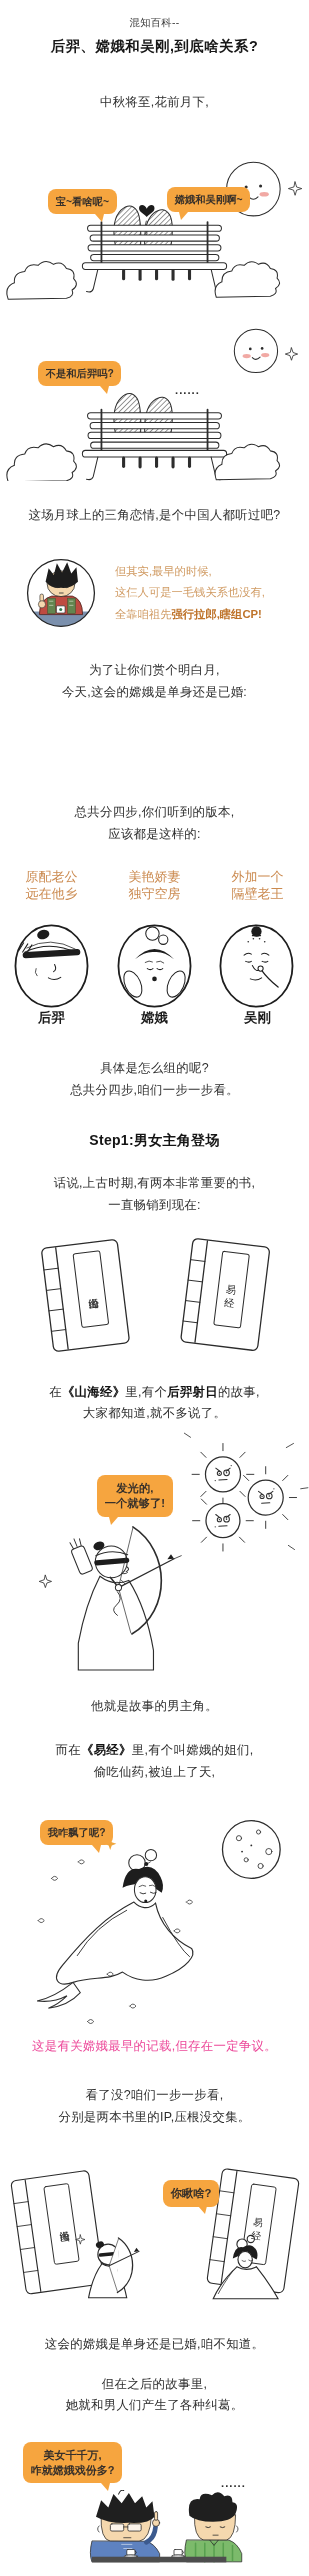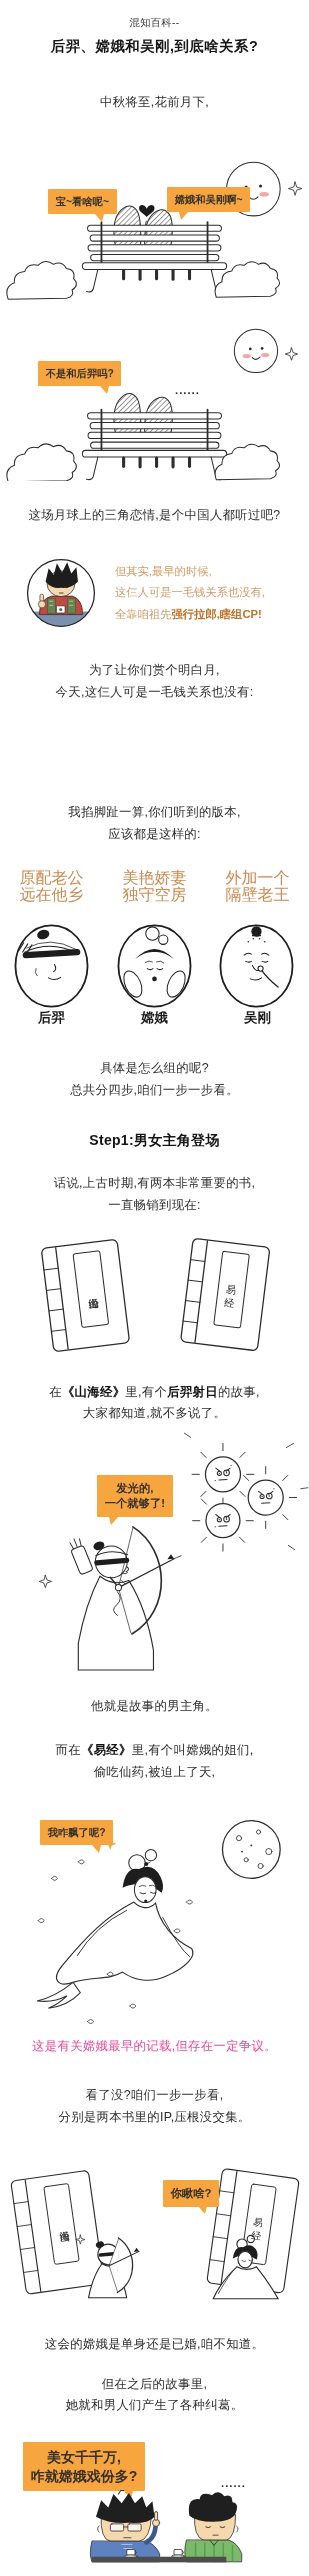--- a/index.html
+++ b/index.html
@@ -9,24 +9,24 @@
      color:#2e2e2e;font-size:12.4px;letter-spacing:0.3px;}
   .kicker{font-size:10.3px;color:#3a3a3a;}
   .h1{font-size:14.4px;font-weight:700;color:#171717;letter-spacing:0.5px;}
   .h2{font-size:16px;font-weight:700;color:#141414;letter-spacing:0.5px;}
   .h3{font-size:14px;font-weight:700;color:#141414;}
   .bld{font-weight:700;color:#121212;}
   .orange{color:#ec4899;}
   .host-line{position:absolute;left:115px;width:185px;text-align:left;font-size:11.3px;
              color:#D09A62;white-space:nowrap;}
   .host-bold{font-weight:700;color:#BE732A;}
-  .tag{position:absolute;width:103px;text-align:center;font-size:16px;color:#CB8A4F;white-space:nowrap;}
+  .tag{position:absolute;width:103px;text-align:center;font-size:13px;color:#CB8A4F;white-space:nowrap;}
   .name{position:absolute;width:103px;text-align:center;font-size:13.4px;font-weight:700;color:#1a1a1a;}
   .bubble{position:absolute;background:#F6A53F;color:#37302a;font-size:10.3px;font-weight:700;
-          padding:5.7px 7.7px;border-radius:1px;text-align:center;line-height:1.35;white-space:nowrap;}
+          padding:5.7px 7.7px;border-radius:8px;text-align:center;line-height:1.35;white-space:nowrap;}
   .bubble::after{content:"";position:absolute;width:0;height:0;border-style:solid;}
   .tail-br::after{bottom:-7.7px;right:12.4px;border-width:8.8px 2.6px 0 7.7px;
                   border-color:#F6A53F transparent transparent transparent;}
   .tail-bl::after{bottom:-7.7px;left:12.4px;border-width:8.8px 7.7px 0 2.6px;
                   border-color:#F6A53F transparent transparent transparent;}
   .dots{position:absolute;font-size:11.3px;font-weight:700;color:#2c2c2c;letter-spacing:1px;}
   .ill{position:absolute;left:0;}
   .vlabel{position:absolute;writing-mode:vertical-rl;text-orientation:upright;
           display:flex;align-items:center;justify-content:center;
           font-size:10.3px;color:#2b2b2b;}
@@ -156,24 +156,24 @@
       <rect x="61" y="95" width="17" height="14" rx="2" fill="#fff" stroke="#2b2b2b" stroke-width="1.4"></rect>
       <circle cx="69.5" cy="102" r="3" fill="#2E7D4F"></circle>
     </g>
     <circle cx="70" cy="70" r="65" fill="none" stroke="#242424" stroke-width="2.5"></circle>
   </svg>
   <div class="host-line" style="top:564px">但其实,最早的时候,</div>
   <div class="host-line" style="top:585px">这仨人可是一毛钱关系也没有,</div>
   <div class="host-line" style="top:607px"><span>全靠咱祖先</span><span class="host-bold">强行拉郎,瞎组CP</span><span class="host-bold">!</span></div>
 
   <div class="t" style="top:662px">为了让你们赏个明白月,</div>
-  <div class="t" style="top:684px">今天,这仨人可是一毛钱关系也没有:</div>
-
-
-  <div class="t" style="top:804px">我掐脚趾一算,你们听到的版本,</div>
+  <div class="t" style="top:684px">今天,这会的嫦娥是单身还是已婚:</div>
+
+
+  <div class="t" style="top:804px">总共分四步,你们听到的版本,</div>
   <div class="t" style="top:826px">应该都是这样的:</div>
 
   <div class="tag" style="left:0;top:868px">原配老公</div>
   <div class="tag" style="left:0;top:885px">远在他乡</div>
   <div class="tag" style="left:103px;top:868px">美艳娇妻</div>
   <div class="tag" style="left:103px;top:885px">独守空房</div>
   <div class="tag" style="left:206px;top:868px">外加一个</div>
   <div class="tag" style="left:206px;top:885px">隔壁老王</div>
 
   <svg class="ill" style="top:921px" width="309" height="90" viewBox="0 0 600 174">
@@ -404,21 +404,21 @@
     </g>
   </svg>
   <div class="vlabel" style="left:50px;top:2185px;width:25px;height:78px;transform:rotate(-8deg);font-size:9.8px">山海经</div>
   <div class="vlabel vgap" style="left:245px;top:2184px;width:25px;height:78px;transform:rotate(8deg);font-size:9.8px">易经</div>
   <div class="bubble tail-br" style="left:163px;top:2180px;font-size:11.3px">你瞅啥?</div>
 
   <div class="t" style="top:2336px">这会的嫦娥是单身还是已婚,咱不知道。</div>
   <div class="t" style="top:2376px">但在之后的故事里,</div>
   <div class="t" style="top:2397px">她就和男人们产生了各种纠葛。</div>
 
-  <div class="bubble tail-br" style="left:23px;top:2442px;font-size:14px"><span>美女千千万,</span><br><span>咋就嫦娥戏份多?</span></div>
+  <div class="bubble tail-br" style="left:23px;top:2442px;font-size:11px"><span>美女千千万,</span><br><span>咋就嫦娥戏份多?</span></div>
   <div class="dots" style="left:221px;top:2477px">......</div>
   <svg class="ill" style="top:2490px" width="309" height="78" viewBox="0 0 600 152">
     <g stroke="#2b2b2b" stroke-width="1.5" stroke-linecap="round">
       <g>
         <path d="M196,50 Q194,96 214,100 L270,100 Q292,96 294,50 Q250,62 196,50 z" fill="#F5D8AE"></path>
         <path d="M186,52 L196,20 L210,34 L220,8 L236,26 L250,6 L262,26 L276,12 L284,34 L296,22 L300,52 Q290,66 250,64 Q210,66 186,52 z" fill="#1f1f1f" stroke="none"></path>
         <path d="M230,8 q4,-10 10,-7" fill="none" stroke-width="2"></path>
         <path d="M192,70 q-6,6 0,12" fill="none"></path>
         <rect x="214" y="66" width="26" height="14" rx="3" fill="#ffffff" fill-opacity="0.75" stroke="#222"></rect>
         <rect x="248" y="66" width="26" height="14" rx="3" fill="#ffffff" fill-opacity="0.75" stroke="#222"></rect>

